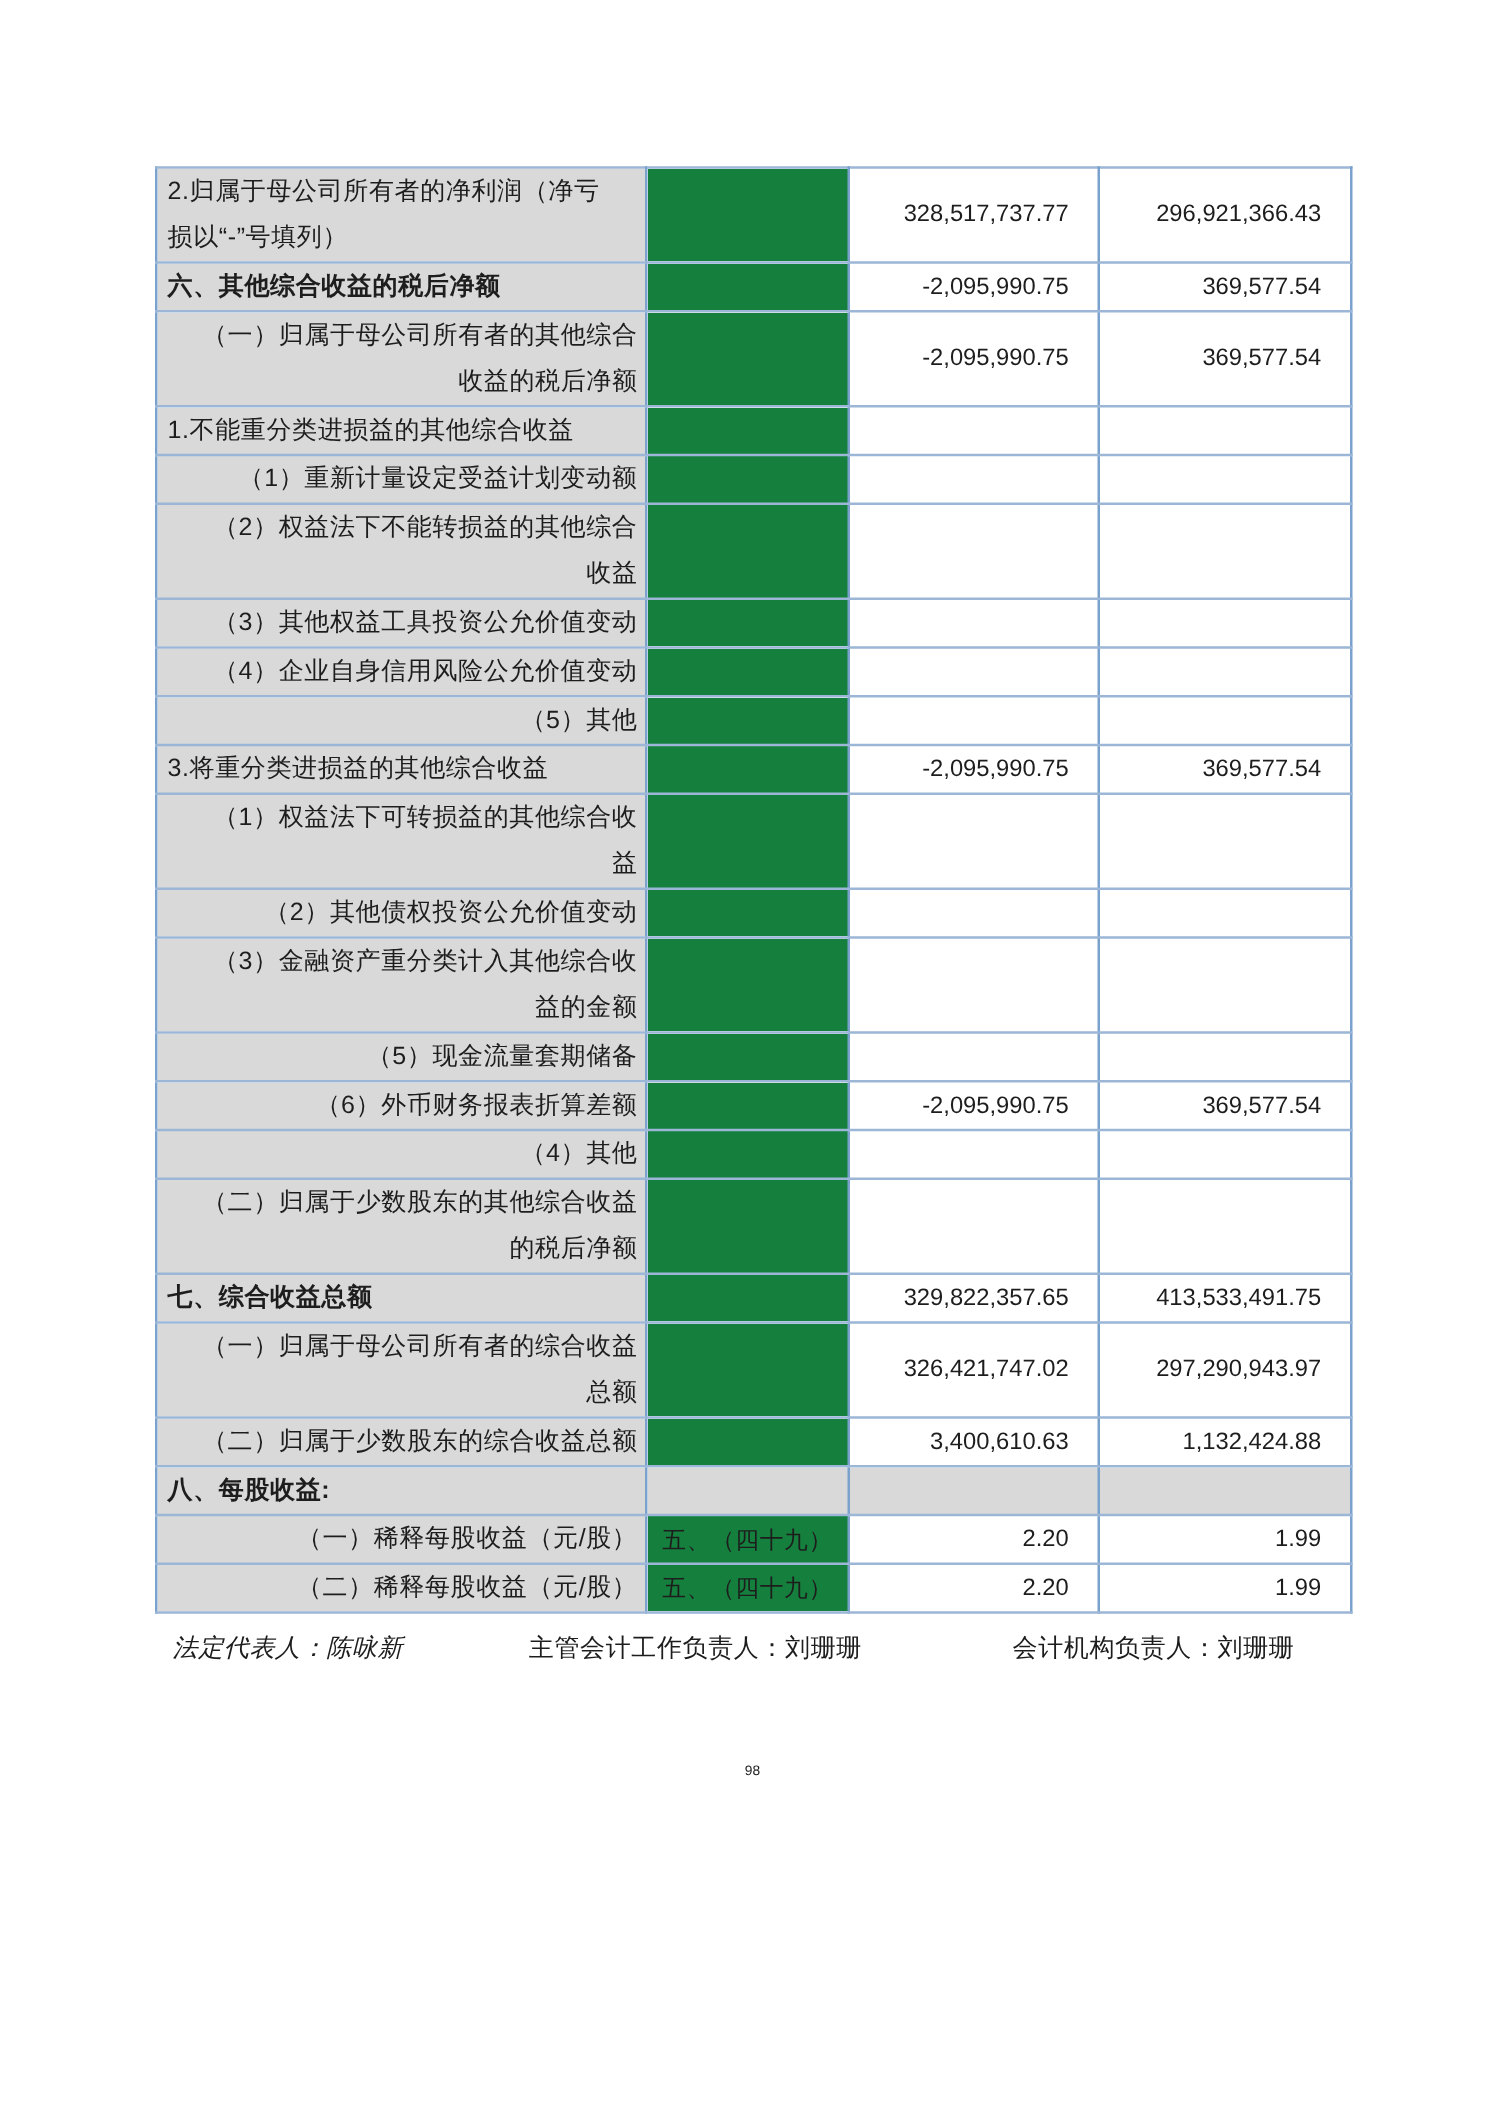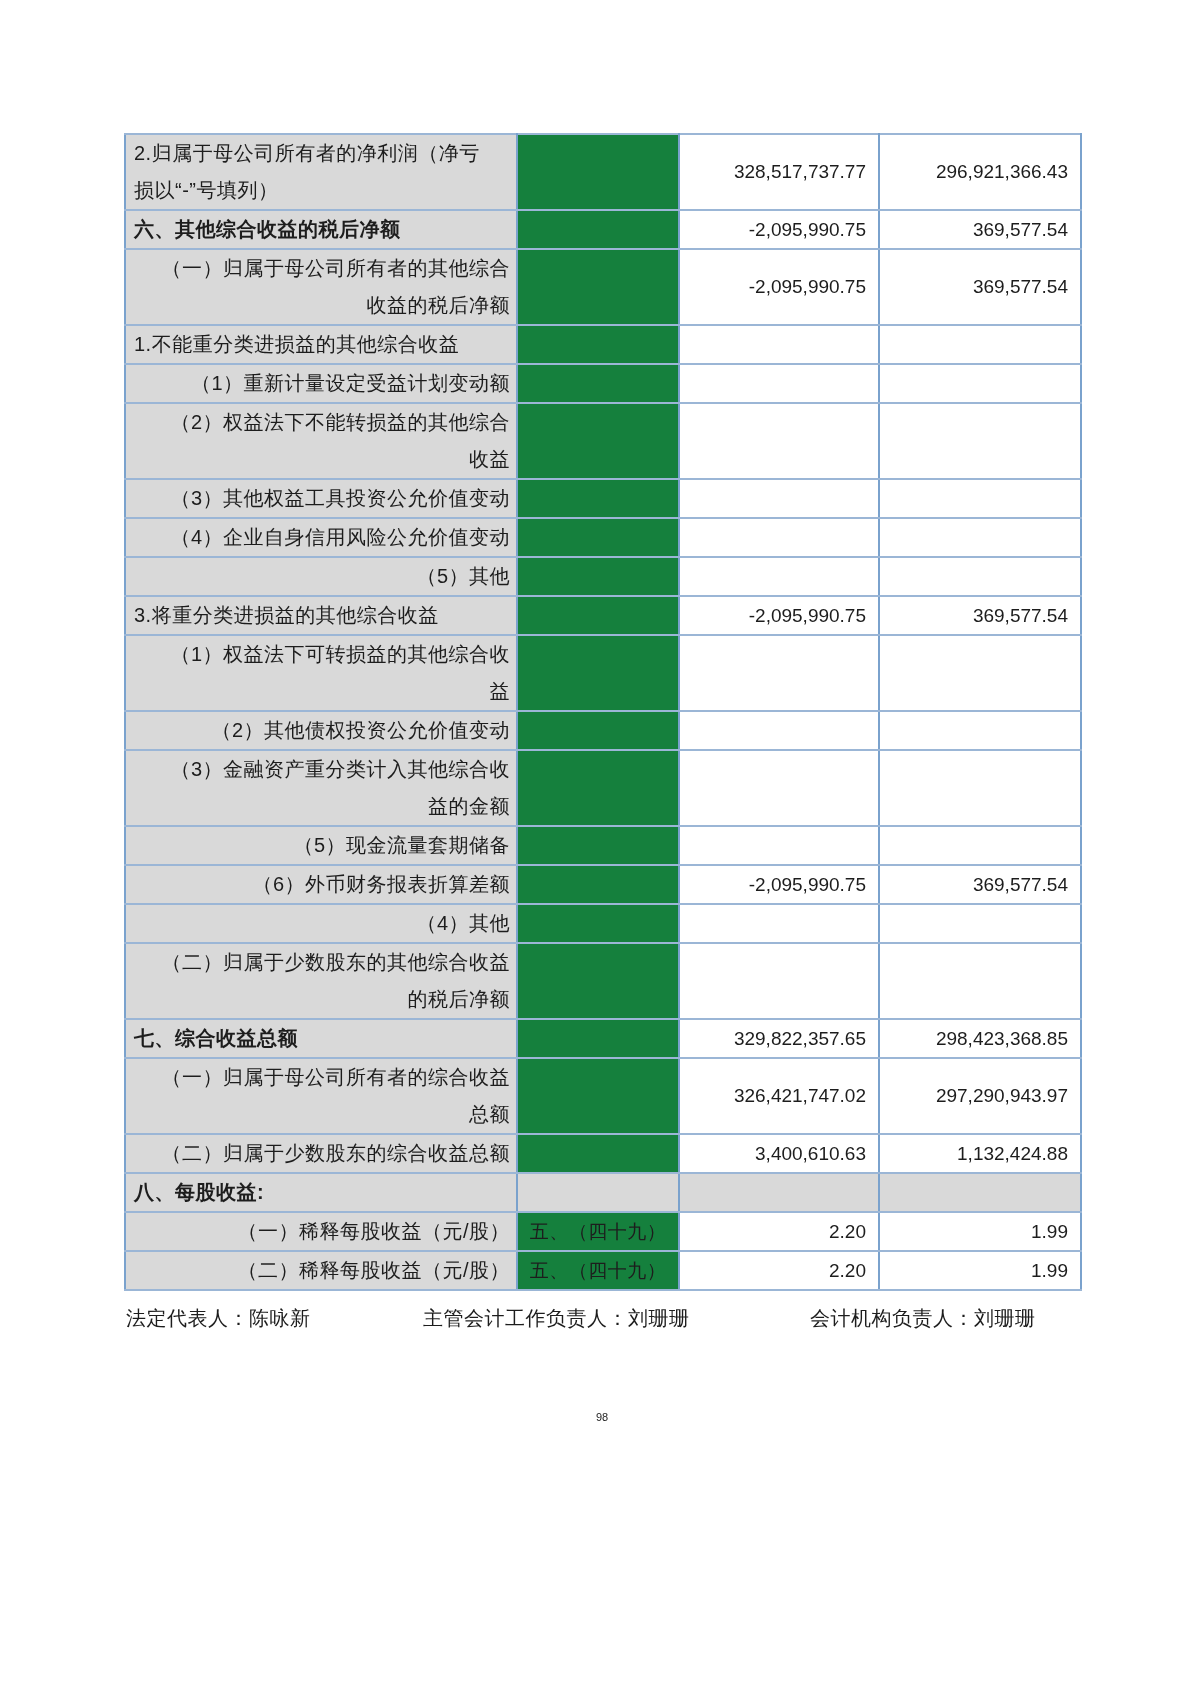--- a/index.html
+++ b/index.html
@@ -49,33 +49,33 @@
     background: #15803d;
     font-size: 19px;
     text-align: center;
     padding: 0 4px;
     letter-spacing: 0.5px;
   }
   td.c-cur, td.c-prev {
     background: #ffffff;
     font-size: 19px;
     text-align: right;
-    padding: 0 12px 0 4px;
+    padding: 0 23px 0 4px;
     font-family: "Liberation Sans", "DejaVu Sans", sans-serif;
   }
   tr.gray-all td { background: var(--label-bg); }
   .signatures {
     position: relative;
     height: 42px;
     margin-top: 8px;
     font-size: 20px;
     letter-spacing: 0.5px;
   }
   .sig { position: absolute; top: 6px; white-space: nowrap; }
-  .sig1 { left: 2px; }
+  .sig1 { left: 14px; font-style: italic; }
   .sig2 { left: 299px; }
   .sig3 { left: 686px; }
   .page-number {
     margin-top: 70px;
     width: 956px;
     text-align: center;
     font-size: 11px;
   }
 </style>
 </head>
@@ -197,21 +197,21 @@
             <td class="c-label">（二）归属于少数股东的其他综合收益
 的税后净额</td>
             <td class="c-note"></td>
             <td class="c-cur"></td>
             <td class="c-prev"></td>
           </tr>
           <tr class="section">
             <td class="c-label">七、综合收益总额</td>
             <td class="c-note"></td>
             <td class="c-cur">329,822,357.65</td>
-            <td class="c-prev">298,423,368.85</td>
+            <td class="c-prev">413,533,491.75</td>
           </tr>
           <tr class="indent">
             <td class="c-label">（一）归属于母公司所有者的综合收益
 总额</td>
             <td class="c-note"></td>
             <td class="c-cur">326,421,747.02</td>
             <td class="c-prev">297,290,943.97</td>
           </tr>
           <tr class="indent">
             <td class="c-label">（二）归属于少数股东的综合收益总额</td>

